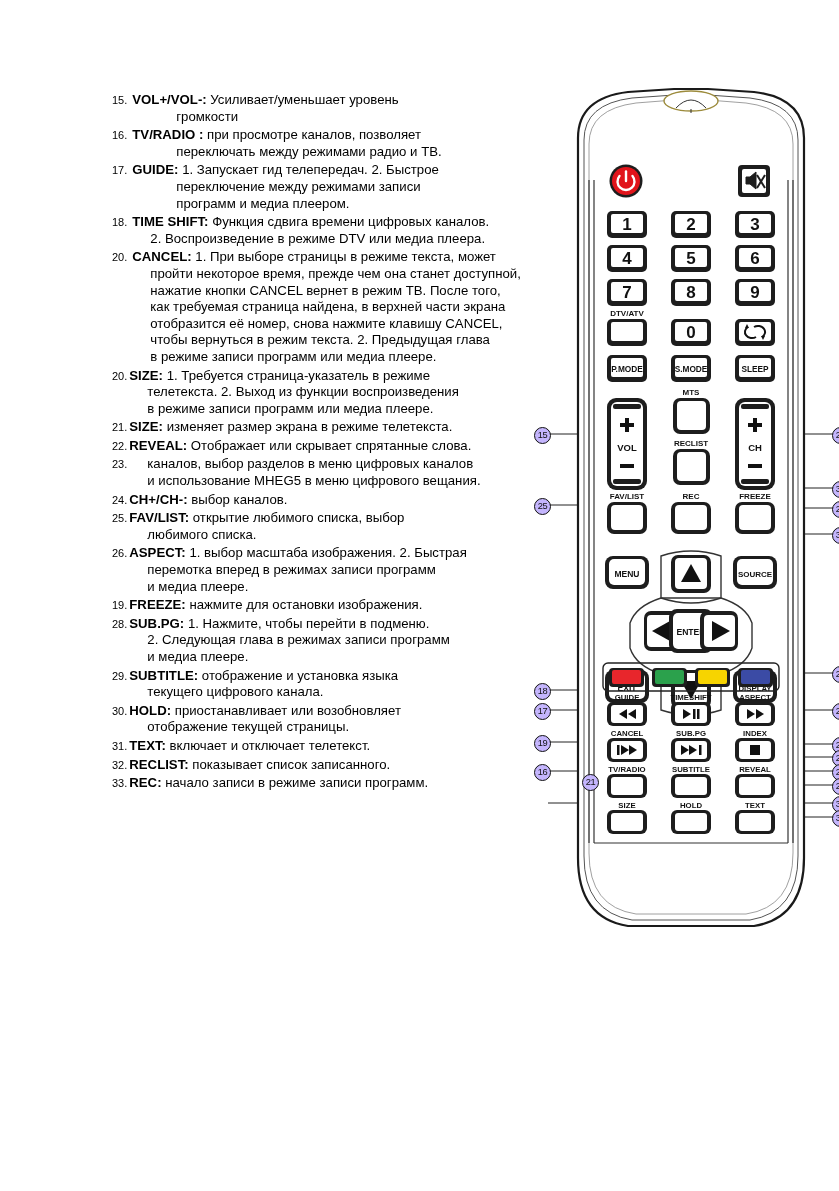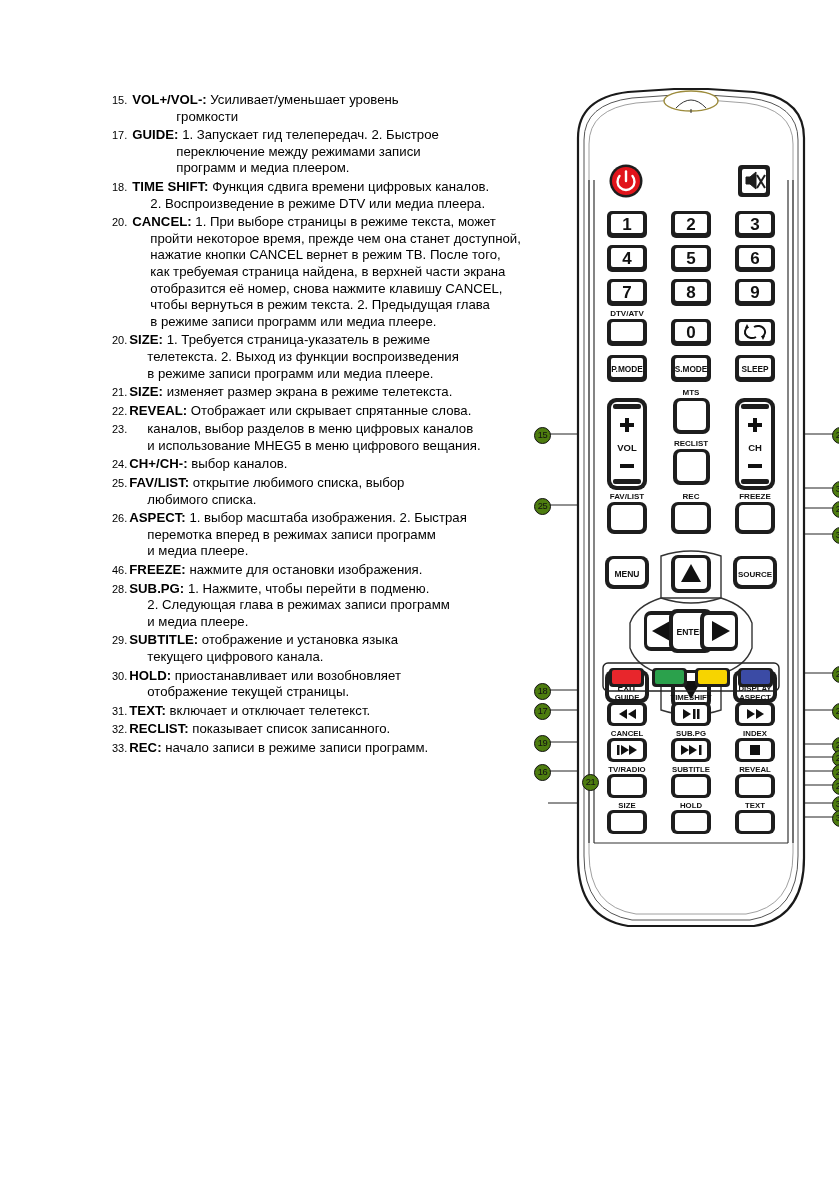--- a/index.html
+++ b/index.html
@@ -47,34 +47,38 @@
 
   
   .callout{
     position:absolute;
     width:15px;height:15px;
     border:1.1px solid #111;
     border-radius:50%;
     font-size:9.3px;
     line-height:14px;
     text-align:center;
-    background:#4d7c0f;
+    background:#c4b5fd;
     font-family:"Liberation Sans", sans-serif;
     color:#111;
     letter-spacing:-0.4px;
   }
 </style>
 </head>
 <body>
 
 <div id="desc-list">
     <div class="item it15">
       <span class="num">15.</span>
       <span class="body"><span><b>VOL+/VOL-:</b> <span>Усиливает/уменьшает уровень</span></span><span class="hang">громкости</span></span>
     </div>
+    <div class="item it16">
+      <span class="num">16.</span>
+      <span class="body"><span><b>TV/RADIO  :</b> <span>при просмотре каналов, позволяет</span></span><span class="hang">переключать между режимами радио и ТВ.</span></span>
+    </div>
     <div class="item it17">
       <span class="num">17.</span>
       <span class="body"><span><b>GUIDE:</b> <span>1. Запускает гид телепередач. 2. Быстрое</span></span><span class="hang">переключение между режимами записи</span><span class="hang">программ и медиа плеером.</span></span>
     </div>
     <div class="item it18">
       <span class="num">18.</span>
       <span class="body"><span><b>TIME SHIFT:</b> <span>Функция сдвига времени цифровых каналов.</span></span><span class="hang2">2. Воспроизведение в режиме  DTV или медиа плеера.</span></span>
     </div>
     <div class="item it19">
       <span class="num">20.</span>
@@ -102,21 +106,21 @@
     </div>
     <div class="item it25">
       <span class="num">25.</span>
       <span class="body"><span><b>FAV/LIST:</b> <span>открытие любимого списка, выбор</span></span><span class="hang2">любимого списка.</span></span>
     </div>
     <div class="item it26">
       <span class="num">26.</span>
       <span class="body"><span><b>ASPECT:</b> <span>1. выбор масштаба изображения. 2. Быстрая</span></span><span class="hang2">перемотка вперед в режимах записи программ</span><span class="hang2">и медиа плеере.</span></span>
     </div>
     <div class="item it27">
-      <span class="num">46.</span>
+      <span class="num">19.</span>
       <span class="body"><span><b>FREEZE:</b> <span>нажмите для остановки изображения.</span></span></span>
     </div>
     <div class="item it28">
       <span class="num">28.</span>
       <span class="body"><span><b>SUB.PG:</b> <span>1. Нажмите, чтобы перейти в подменю.</span></span><span class="hang2">2. Следующая глава в режимах записи программ</span><span class="hang2">и медиа плеере.</span></span>
     </div>
     <div class="item it29">
       <span class="num">29.</span>
       <span class="body"><span><b>SUBTITLE:</b> <span>отображение и установка языка</span></span><span class="hang2">текущего цифрового канала.</span></span>
     </div>

